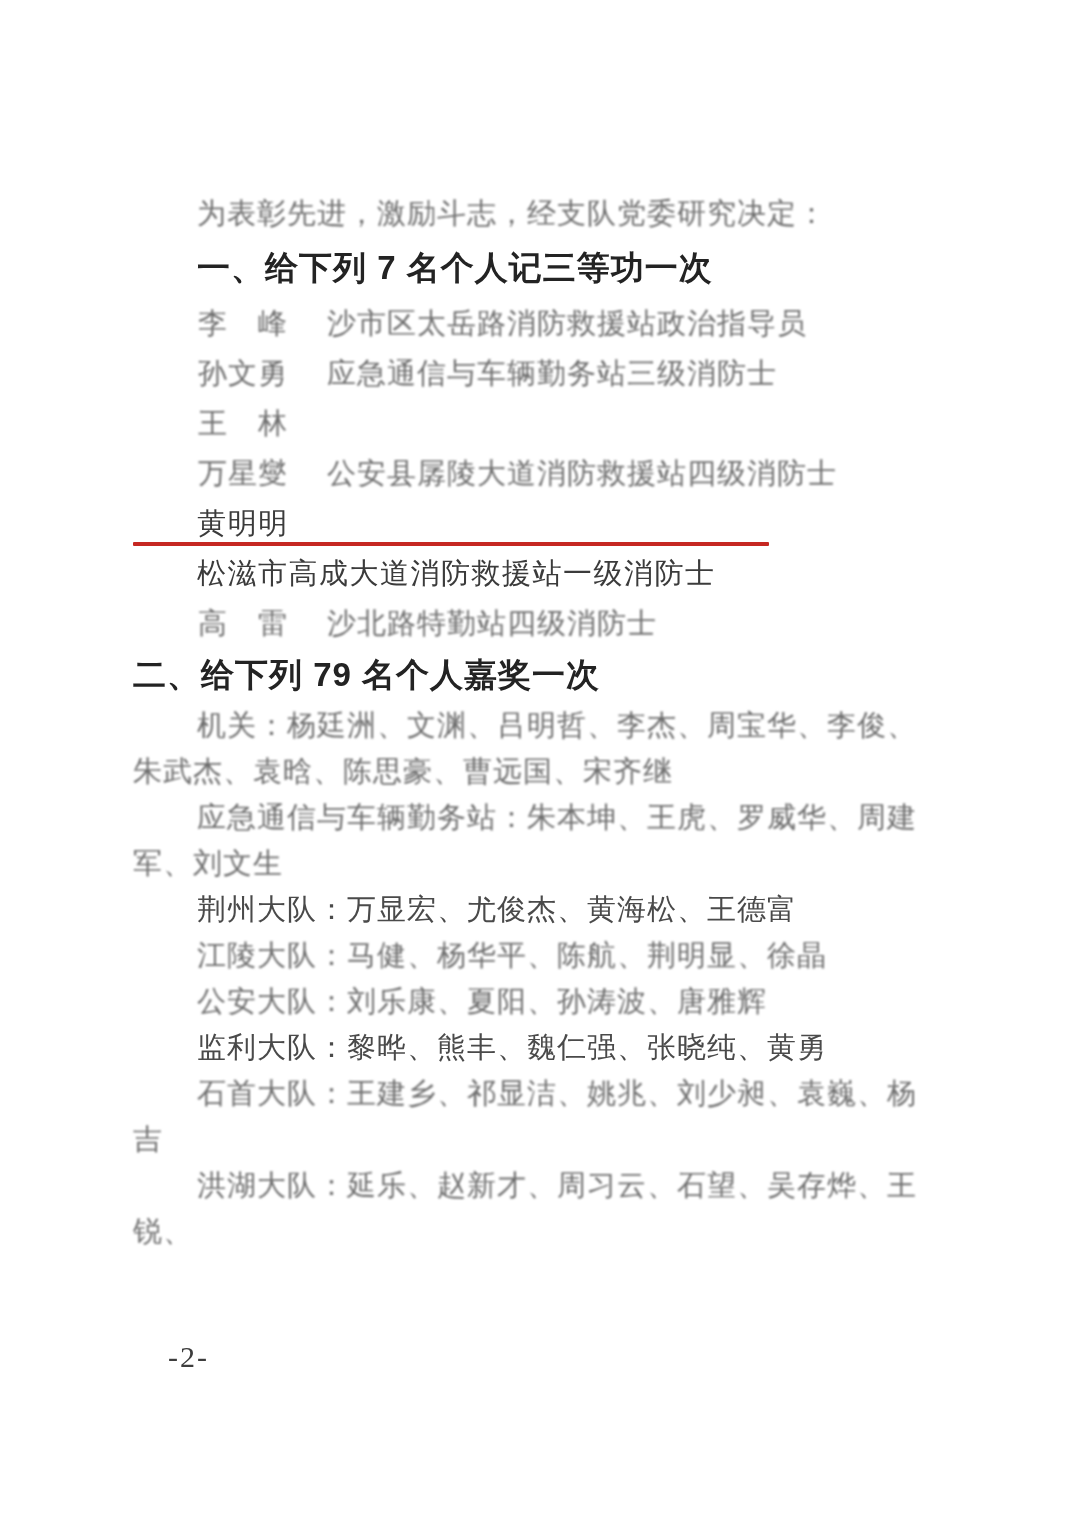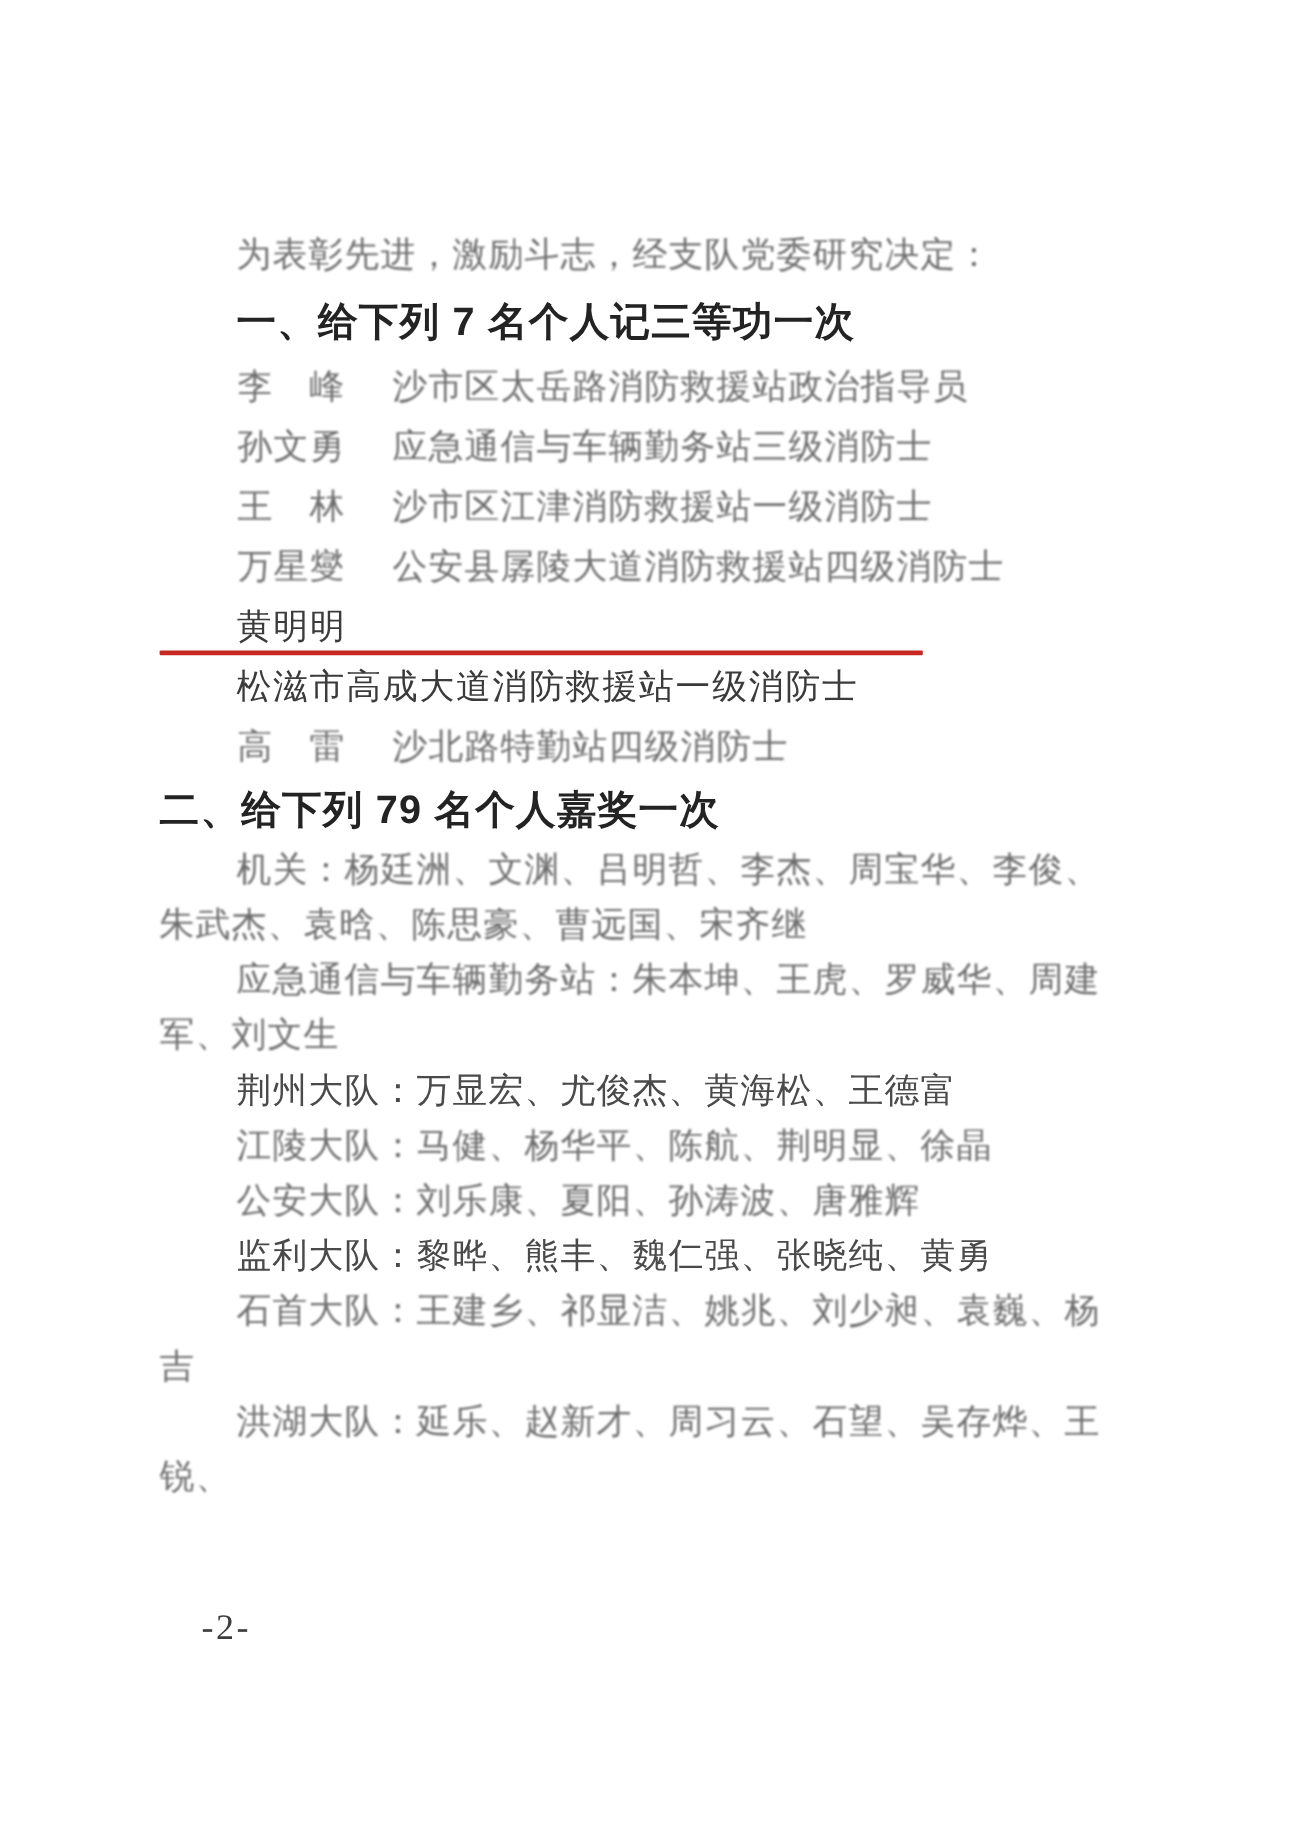--- a/index.html
+++ b/index.html
@@ -104,21 +104,20 @@
     <div class="line scan entry indent">
       <span class="name">李　峰</span>
       <span class="title">沙市区太岳路消防救援站政治指导员</span>
     </div>
     <div class="line scan entry indent">
       <span class="name">孙文勇</span>
       <span class="title">应急通信与车辆勤务站三级消防士</span>
     </div>
     <div class="line scan entry indent">
       <span class="name">王　林</span>
-      <span class="title">沙市区江津消防救援站一级消防士</span>
     </div>
     <div class="line scan entry indent">
       <span class="name">万星燮</span>
       <span class="title">公安县孱陵大道消防救援站四级消防士</span>
     </div>
     <div class="line entry highlight indent">
       <span class="name">黄明明</span>
       <span class="title">松滋市高成大道消防救援站一级消防士</span>
       <span class="red-underline"></span>
     </div>

